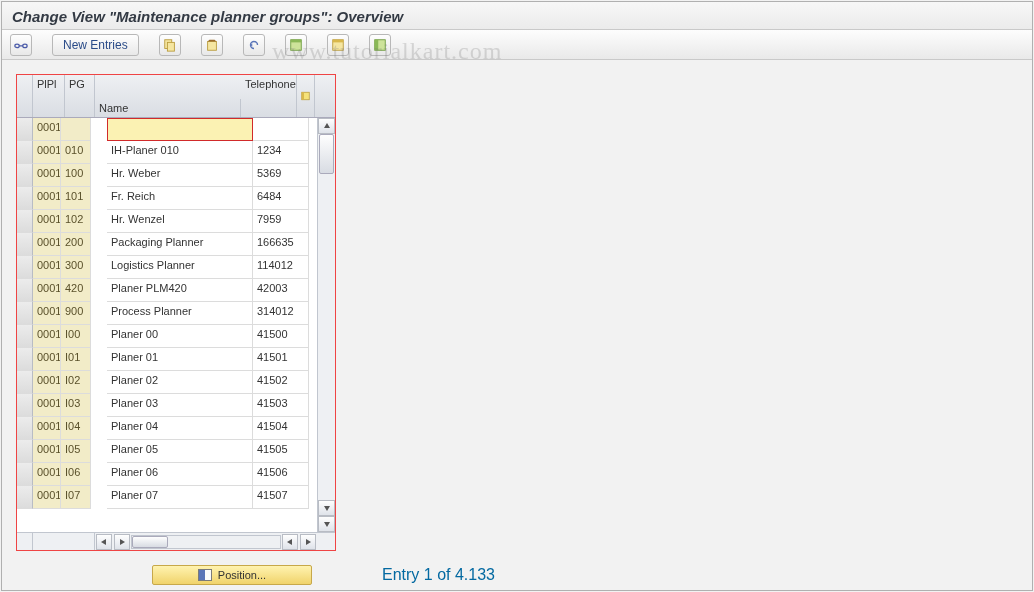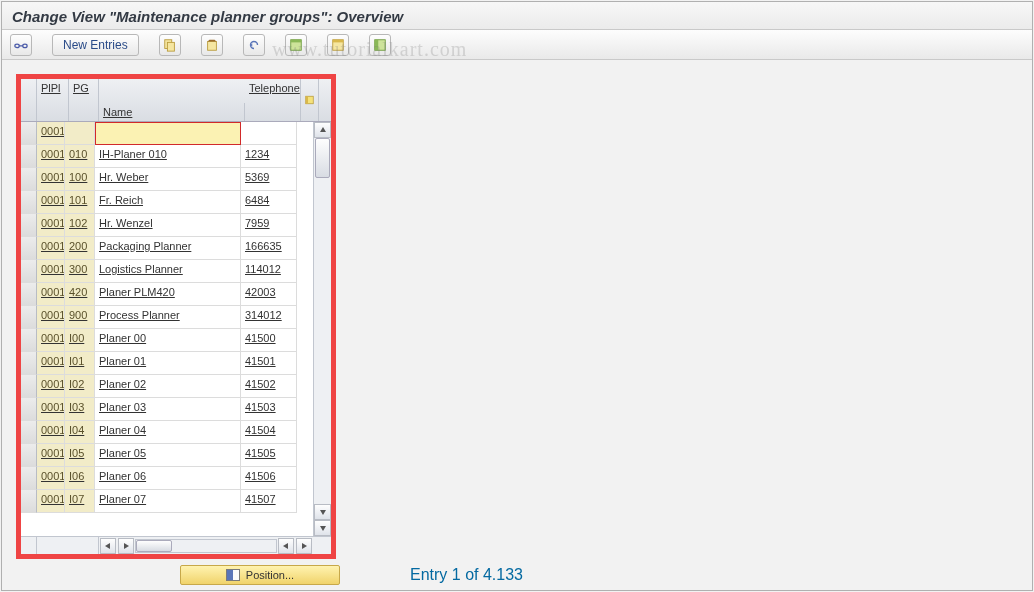--- a/index.html
+++ b/index.html
@@ -46,36 +46,35 @@
     border-radius: 3px;
     background: linear-gradient(#fefefe,#e8e8e8);
     display: flex; align-items: center;
     cursor: pointer;
     color: #2a4b88;
     font-size: 12px;
   }
   .watermark {
     position: absolute;
     left: 270px; top: 36px;
-    font-size: 20px;
+    font-size: 24px;
     color: rgba(120,120,120,0.25);
     font-family: Georgia, serif;
     letter-spacing: 1px;
     pointer-events: none;
   }
   .content {
     padding: 14px 0 0 14px;
     position: relative;
   }
   .grid-frame {
     width: 320px;
-    border: 5px solid #ef4444;
+    border: 1px solid #ef4444;
     background: #fff;
     display: inline-block;
-    text-decoration: underline;
   }
   .grid-head {
     display: flex;
     background: linear-gradient(#eef0f3,#d9dde3);
     border-bottom: 1px solid #aab;
   }
   .gh-cell {
     border-right: 1px solid #c1c6cf;
     padding: 3px 4px;
     font-size: 11px;
@@ -112,21 +111,21 @@
     background: #fff;
   }
   .cell.sel {
     width: 16px;
     background: linear-gradient(#ececec,#dcdcdc);
     cursor: pointer;
     border-right: 1px solid #b8bcc4;
   }
   .cell.plpl { width: 28px; background: #f2ecc8; color:#5a512b; }
   .cell.pg   { width: 30px; background: #f2ecc8; color:#5a512b; }
-  .cell.name { width: 146px; }
+  .cell.name { width: 146px; margin-left: 16px; }
   .cell.tel  { width: 56px; }
   .name.active {
     background: #fbf2b3;
     outline: 1px solid #d12a2a;
     outline-offset: -1px;
   }
   .vscroll {
     position: absolute;
     right: 0; top: 0;
     width: 18px;
@@ -190,21 +189,20 @@
   .pos-btn {
     width: 160px;
     height: 20px;
     border: 1px solid #c7a84a;
     background: linear-gradient(#fff3b0, #f0d36b);
     border-radius: 2px;
     display:flex; align-items:center; justify-content:center;
     gap: 6px;
     cursor:pointer;
     font-size: 11px;
-    margin-left: 28px;
   }
   .pos-btn .tiny-grid {
     width: 14px; height: 12px;
     background:
       linear-gradient(#5a75b8,#5a75b8),
       linear-gradient(#fafafa,#fafafa);
     background-size: 6px 12px, 14px 12px;
     background-repeat: no-repeat;
     border:1px solid #7a7a7a;
   }

